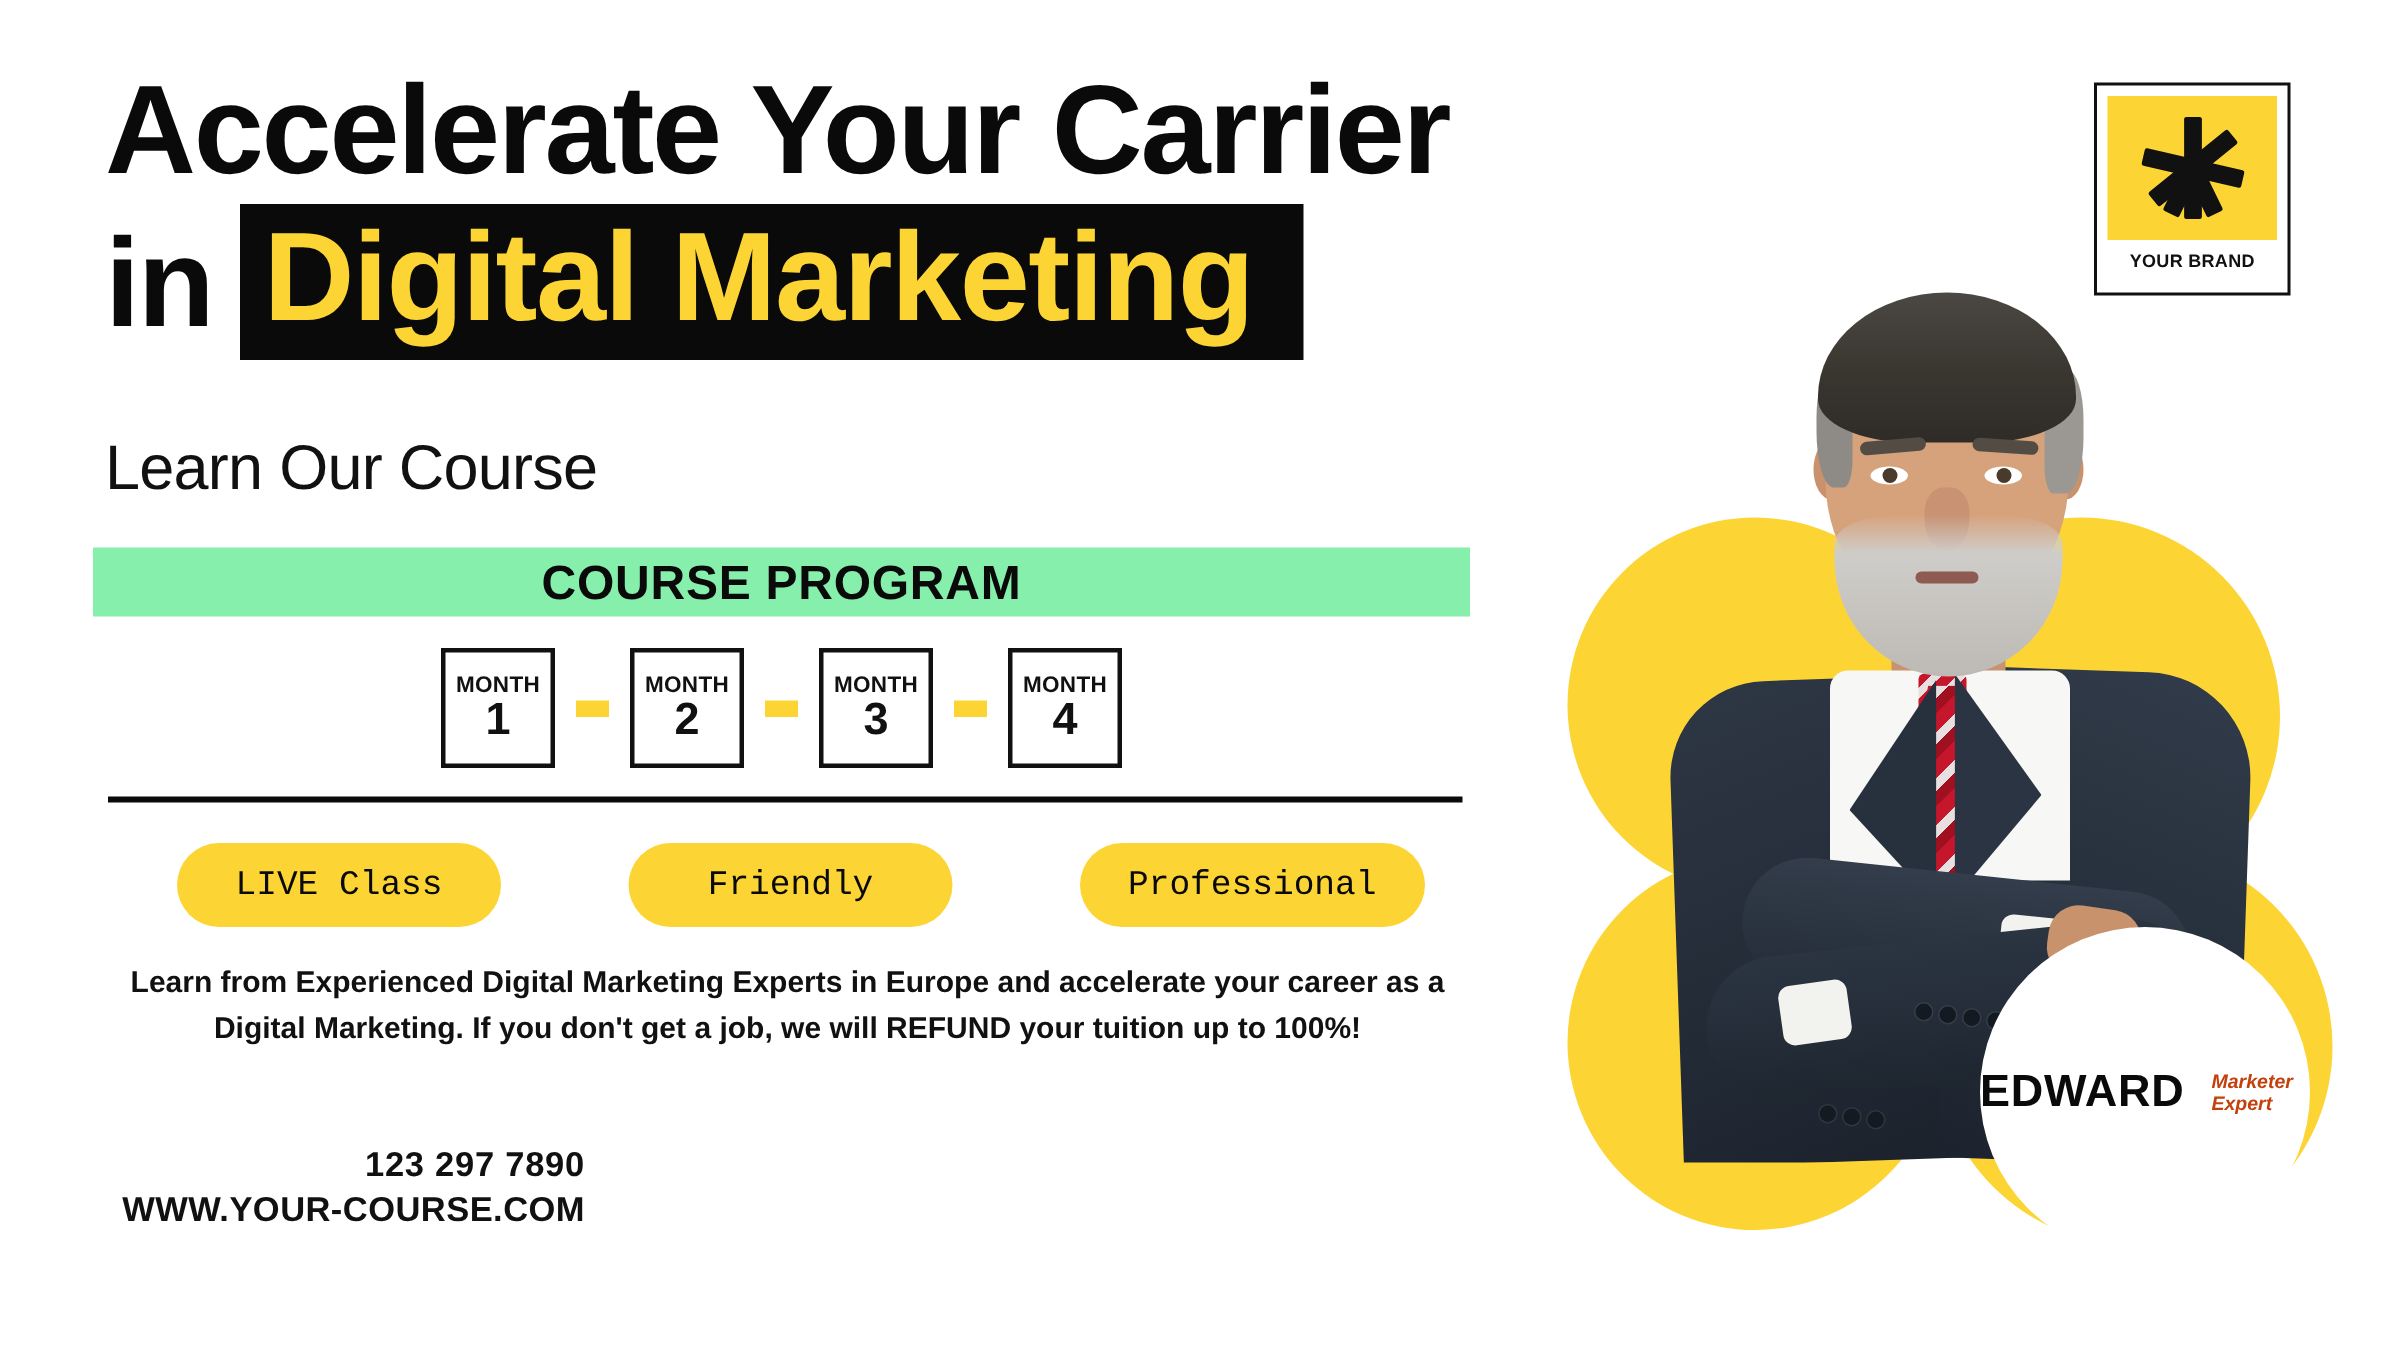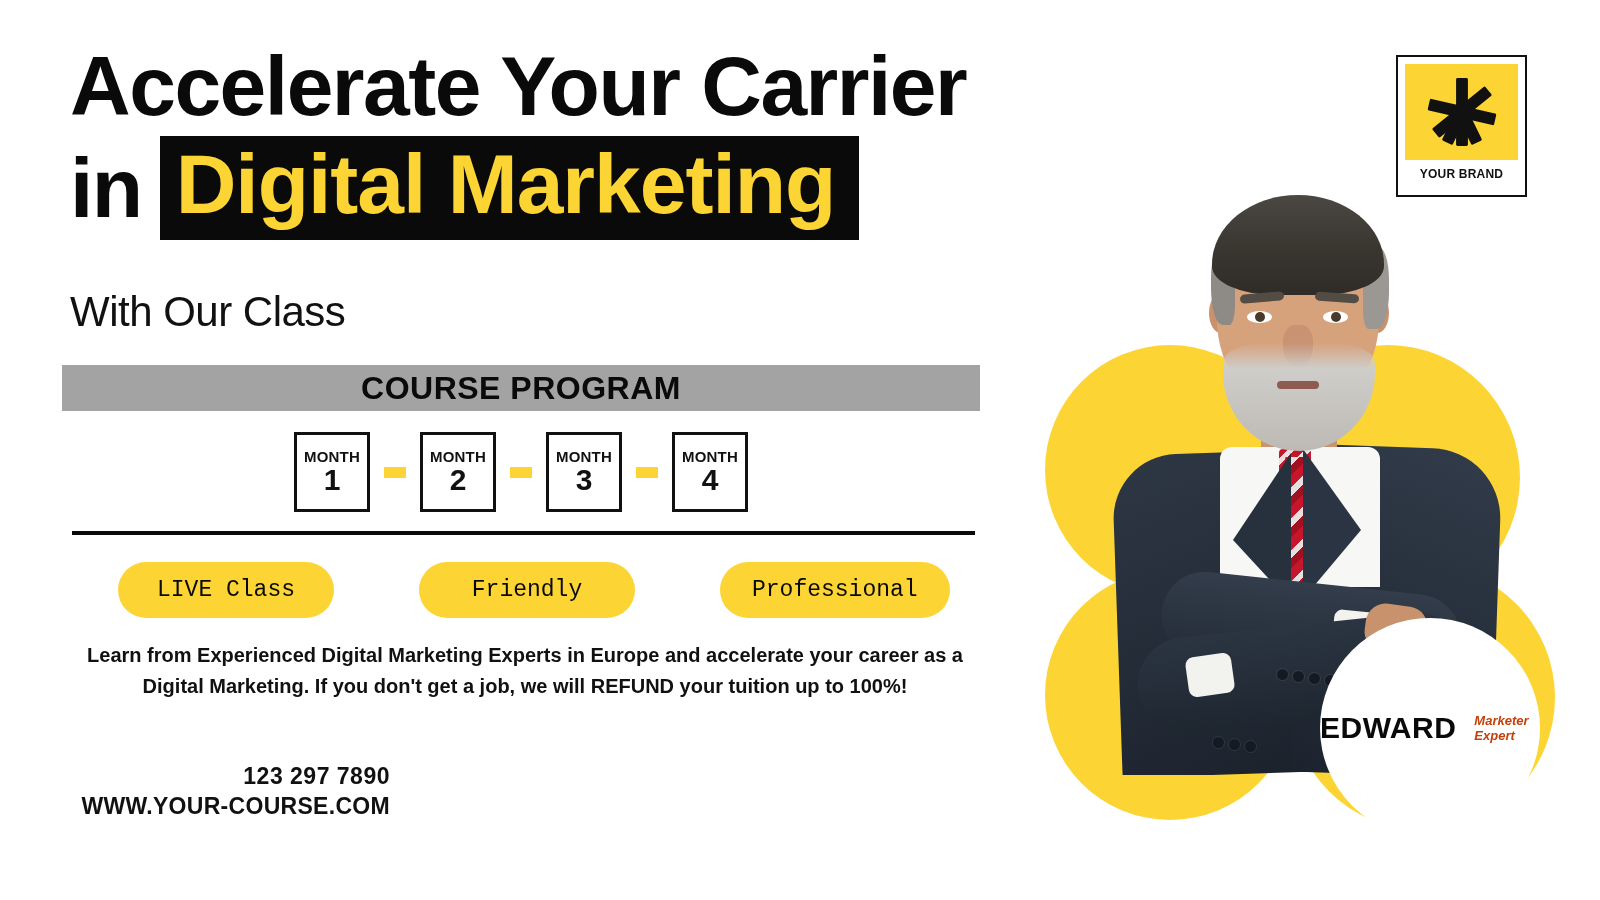--- a/index.html
+++ b/index.html
@@ -50,39 +50,39 @@
     letter-spacing:-1.5px;
     color:#0a0a0a;
     padding-right:18px;
   }
   .headline-highlight {
     background:#0a0a0a;
     color:#FCD535;
     font-size:84px;
     font-weight:800;
     letter-spacing:-1px;
-    padding:6px 24px 14px 16px;
+    padding:6px 34px 14px 16px;
     display:inline-block;
     line-height:1.0;
   }
   .subheadline {
     position:absolute;
     left:70px; top:288px;
     font-size:42px;
     font-weight:400;
     color:#111111;
     letter-spacing:-0.5px;
   }
 
   
   .program-bar {
     position:absolute;
     left:62px; top:365px;
     width:918px; height:46px;
-    background:#a3a3a3;
+    background:#86efac;
     display:flex;
     align-items:center;
     justify-content:center;
   }
   .program-bar-label {
     font-size:32px;
     font-weight:800;
     color:#0a0a0a;
     letter-spacing:0.5px;
   }
@@ -463,21 +463,21 @@
   <div class="left-col">
 
     <div class="headline-block">
       <div class="headline-line1">Accelerate Your Carrier</div>
       <div class="headline-line2">
         <span class="headline-in">in</span>
         <span class="headline-highlight">Digital Marketing</span>
       </div>
     </div>
 
-    <div class="subheadline">With Our Class</div>
+    <div class="subheadline">Learn Our Course</div>
 
     <div class="program-bar">
       <span class="program-bar-label">COURSE PROGRAM</span>
     </div>
 
     <div class="month-row">
       <div class="month-box">
         <span class="month-word">MONTH</span>
         <span class="month-num">1</span>
       </div>

